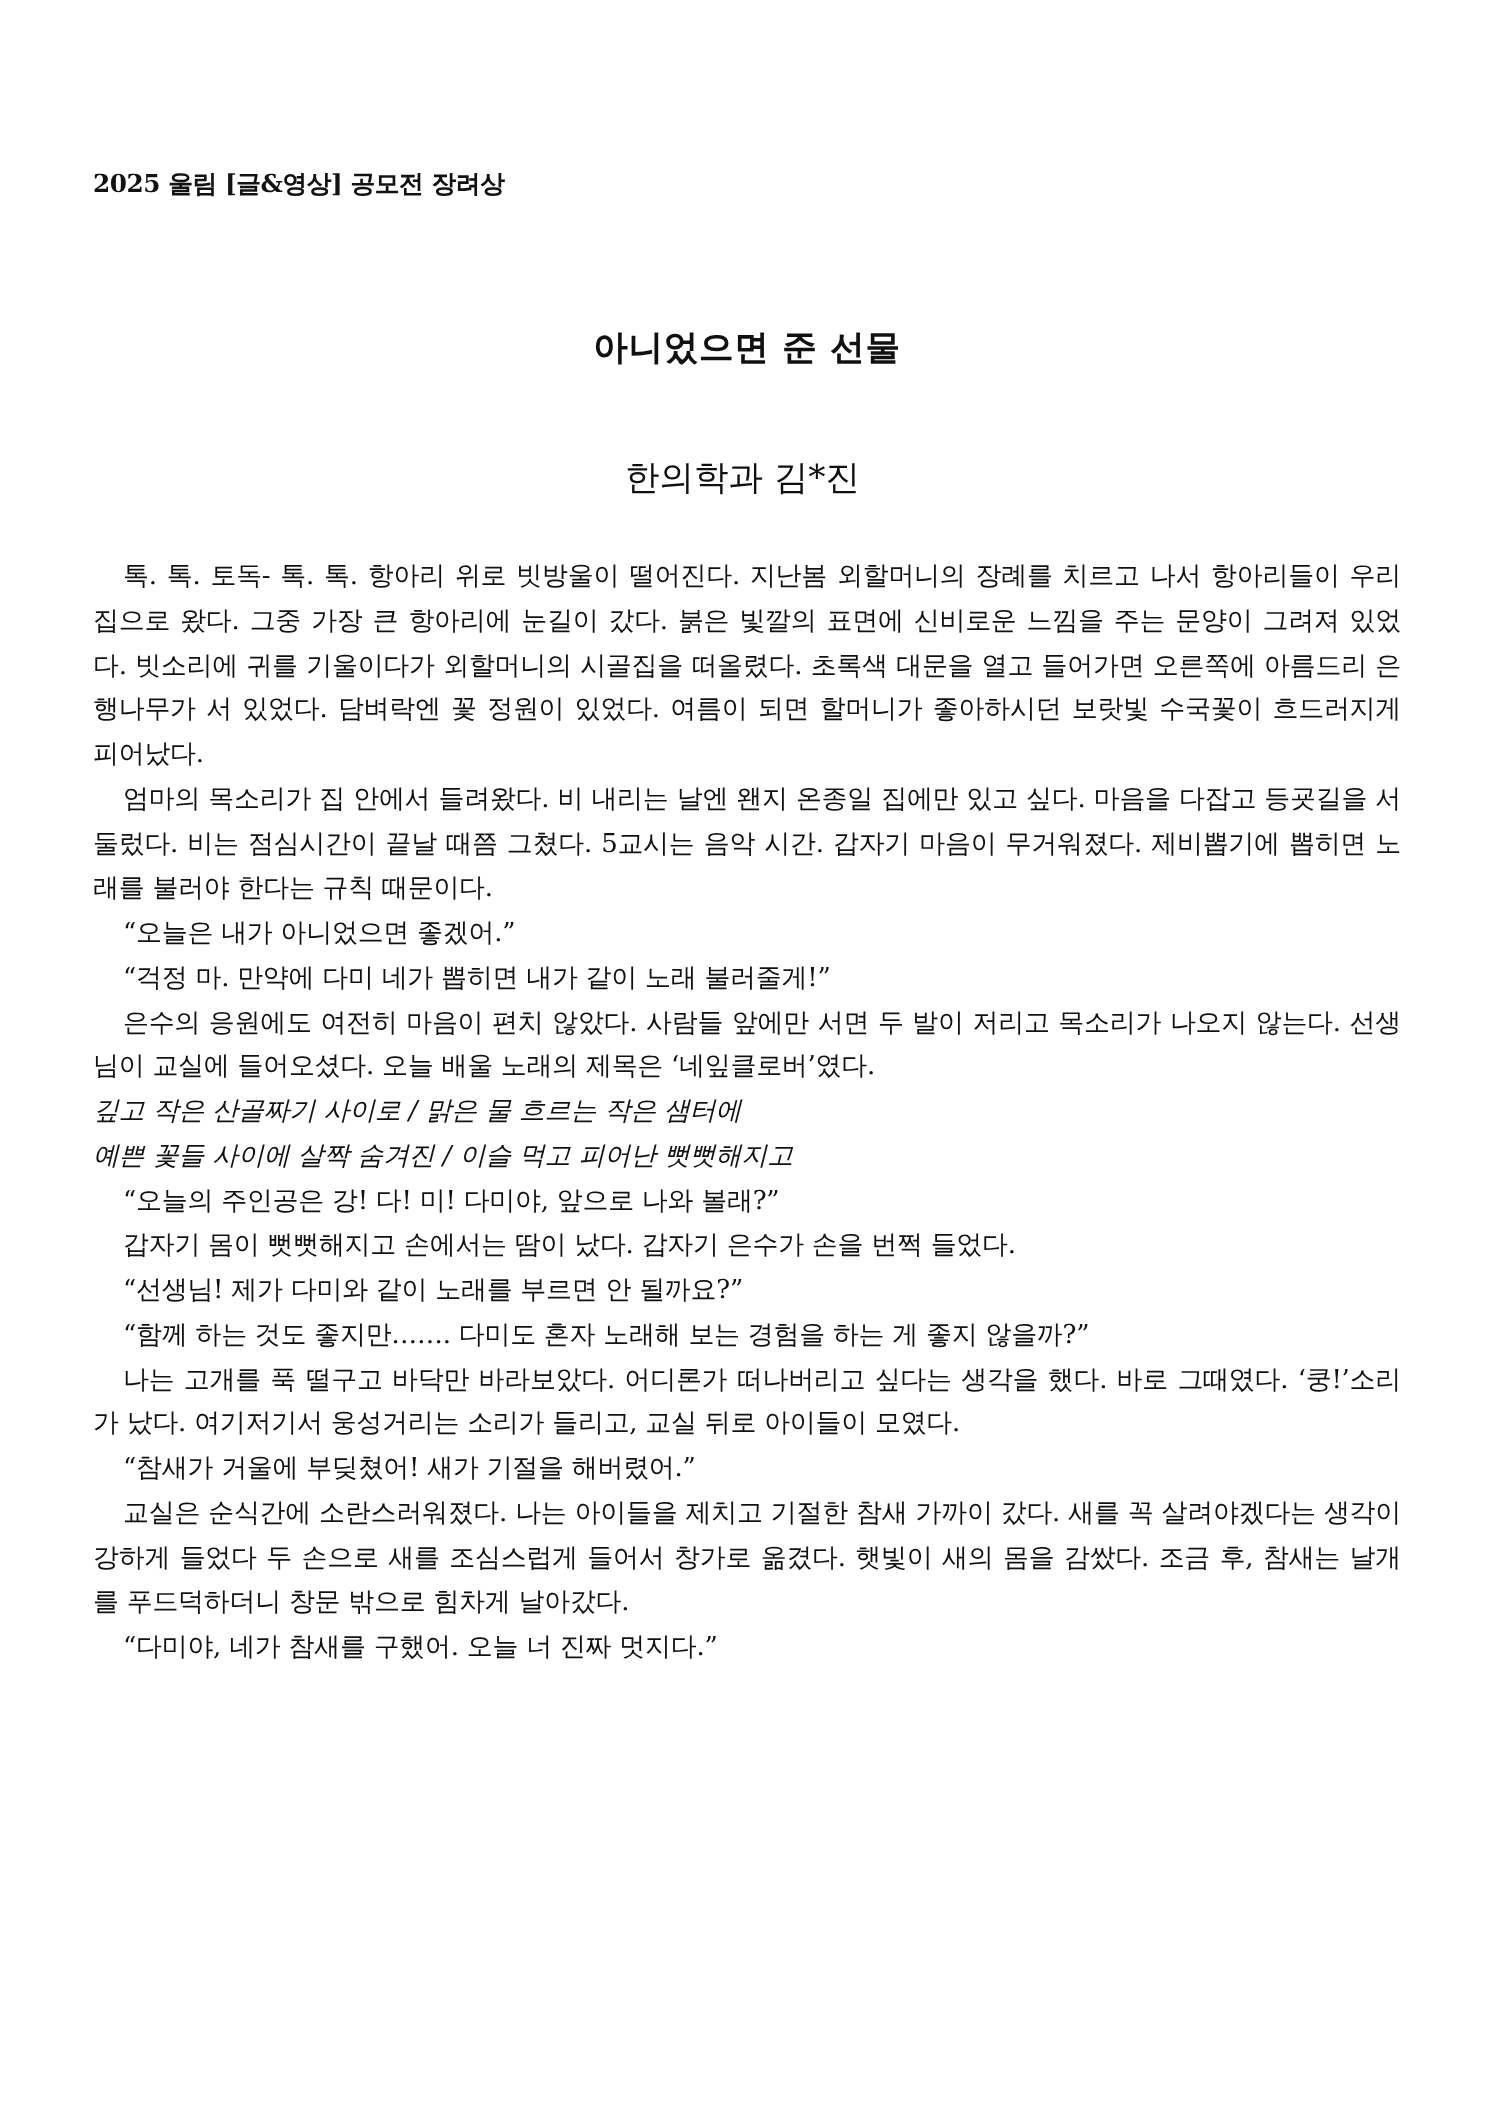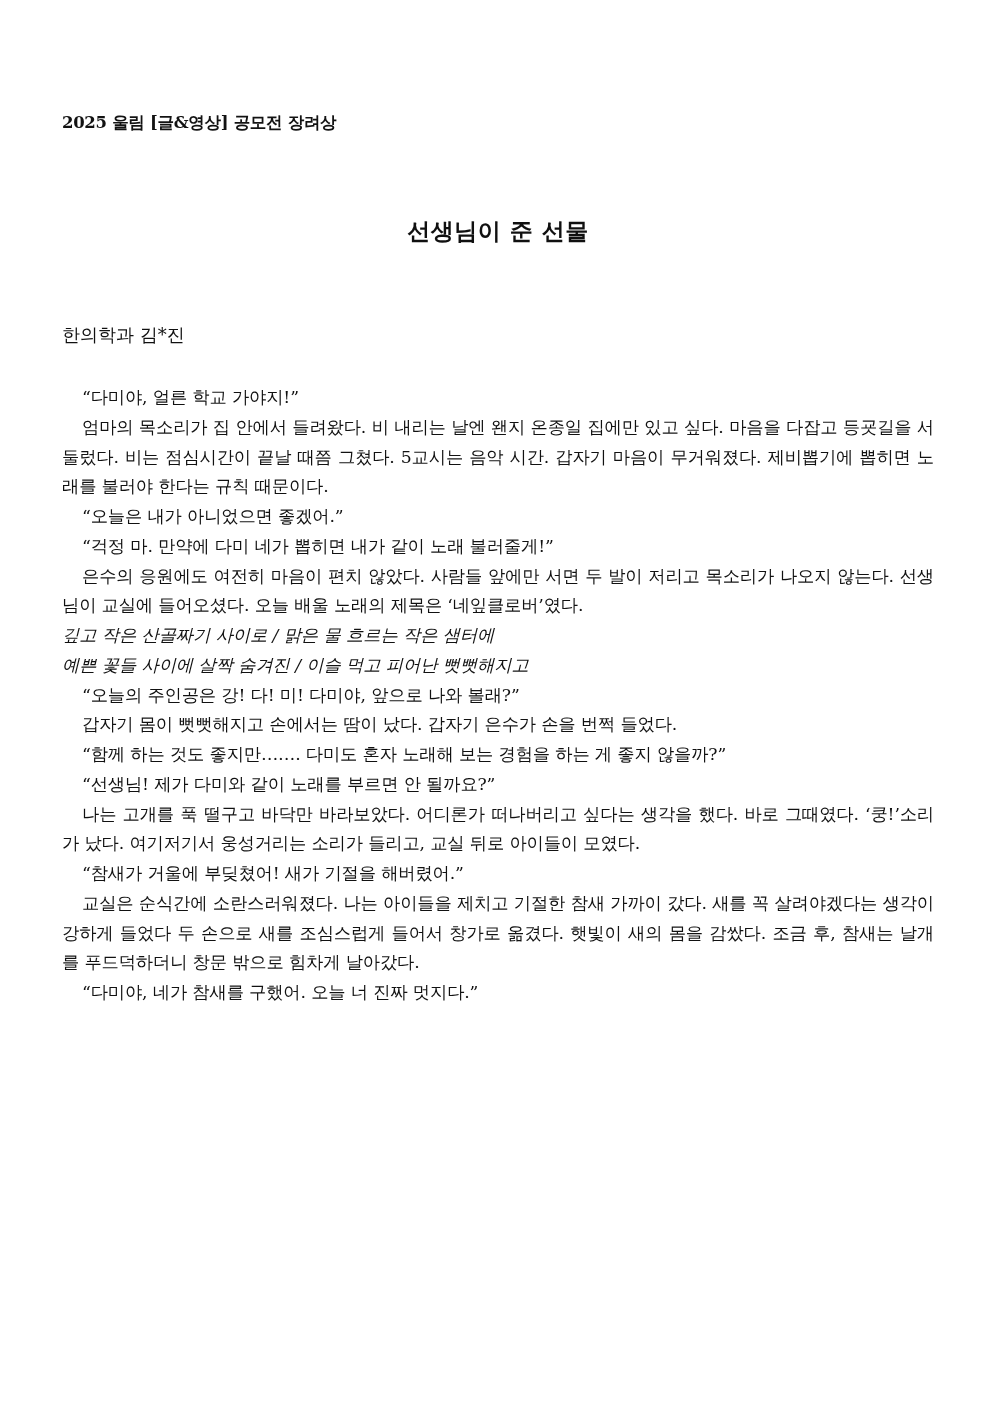--- a/index.html
+++ b/index.html
@@ -38,23 +38,23 @@
   }
   .doc-title {
     text-align: center;
     font-size: 23px;
     font-weight: bold;
     letter-spacing: 0.5px;
     margin-top: 82px;
     color: #101010;
   }
   .byline {
-    text-align: left;
-    font-size: 18px;
-    margin-top: 76px;
+    text-align: center;
+    font-size: 23px;
+    margin-top: 56px;
     padding-right: 6px;
     color: #101010;
   }
   .body-text {
     margin-top: 36px;
     font-size: 17.3px;
     line-height: 1.72;
     text-align: justify;
     text-justify: inter-character;
     letter-spacing: -0.15px;
@@ -78,36 +78,36 @@
   }
 </style>
 </head>
 <body>
 
 <div class="page">
   <div class="content">
 
     <div class="header-line">2025 울림 [글&amp;영상] 공모전 장려상</div>
 
-    <div class="doc-title">선생님이 준 선물</div>
+    <div class="doc-title">아니었으면 준 선물</div>
 
     <div class="byline">한의학과 김*진</div>
 
     <div class="body-text">
-        <p class="para quote">“다미야, 얼른 학교 가야지!”</p>
+        <p class="para">톡. 톡. 토독- 톡. 톡. 항아리 위로 빗방울이 떨어진다. 지난봄 외할머니의 장례를 치르고 나서 항아리들이 우리 집으로 왔다. 그중 가장 큰 항아리에 눈길이 갔다. 붉은 빛깔의 표면에 신비로운 느낌을 주는 문양이 그려져 있었다. 빗소리에 귀를 기울이다가 외할머니의 시골집을 떠올렸다. 초록색 대문을 열고 들어가면 오른쪽에 아름드리 은행나무가 서 있었다. 담벼락엔 꽃 정원이 있었다. 여름이 되면 할머니가 좋아하시던 보랏빛 수국꽃이 흐드러지게 피어났다.</p>
         <p class="para">엄마의 목소리가 집 안에서 들려왔다. 비 내리는 날엔 왠지 온종일 집에만 있고 싶다. 마음을 다잡고 등굣길을 서둘렀다. 비는 점심시간이 끝날 때쯤 그쳤다. 5교시는 음악 시간. 갑자기 마음이 무거워졌다. 제비뽑기에 뽑히면 노래를 불러야 한다는 규칙 때문이다.</p>
         <p class="para quote">“오늘은 내가 아니었으면 좋겠어.”</p>
         <p class="para quote">“걱정 마. 만약에 다미 네가 뽑히면 내가 같이 노래 불러줄게!”</p>
         <p class="para">은수의 응원에도 여전히 마음이 편치 않았다. 사람들 앞에만 서면 두 발이 저리고 목소리가 나오지 않는다. 선생님이 교실에 들어오셨다. 오늘 배울 노래의 제목은 ‘네잎클로버’였다.</p>
         <p class="lyric">깊고 작은 산골짜기 사이로 / 맑은 물 흐르는 작은 샘터에</p>
         <p class="lyric">예쁜 꽃들 사이에 살짝 숨겨진 / 이슬 먹고 피어난 뻣뻣해지고</p>
         <p class="para quote">“오늘의 주인공은 강! 다! 미! 다미야, 앞으로 나와 볼래?”</p>
         <p class="para">갑자기 몸이 뻣뻣해지고 손에서는 땀이 났다. 갑자기 은수가 손을 번쩍 들었다.</p>
+        <p class="para quote">“선생님! 제가 다미와 같이 노래를 부르면 안 될까요?”</p>
         <p class="para quote">“함께 하는 것도 좋지만……. 다미도 혼자 노래해 보는 경험을 하는 게 좋지 않을까?”</p>
-        <p class="para quote">“선생님! 제가 다미와 같이 노래를 부르면 안 될까요?”</p>
         <p class="para">나는 고개를 푹 떨구고 바닥만 바라보았다. 어디론가 떠나버리고 싶다는 생각을 했다. 바로 그때였다. ‘쿵!’소리가 났다. 여기저기서 웅성거리는 소리가 들리고, 교실 뒤로 아이들이 모였다.</p>
         <p class="para quote">“참새가 거울에 부딪쳤어! 새가 기절을 해버렸어.”</p>
         <p class="para">교실은 순식간에 소란스러워졌다. 나는 아이들을 제치고 기절한 참새 가까이 갔다. 새를 꼭 살려야겠다는 생각이 강하게 들었다 두 손으로 새를 조심스럽게 들어서 창가로 옮겼다. 햇빛이 새의 몸을 감쌌다. 조금 후, 참새는 날개를 푸드덕하더니 창문 밖으로 힘차게 날아갔다.</p>
         <p class="para quote">“다미야, 네가 참새를 구했어. 오늘 너 진짜 멋지다.”</p>
       </div>
 
   </div>
 </div>
 
 </body></html>

